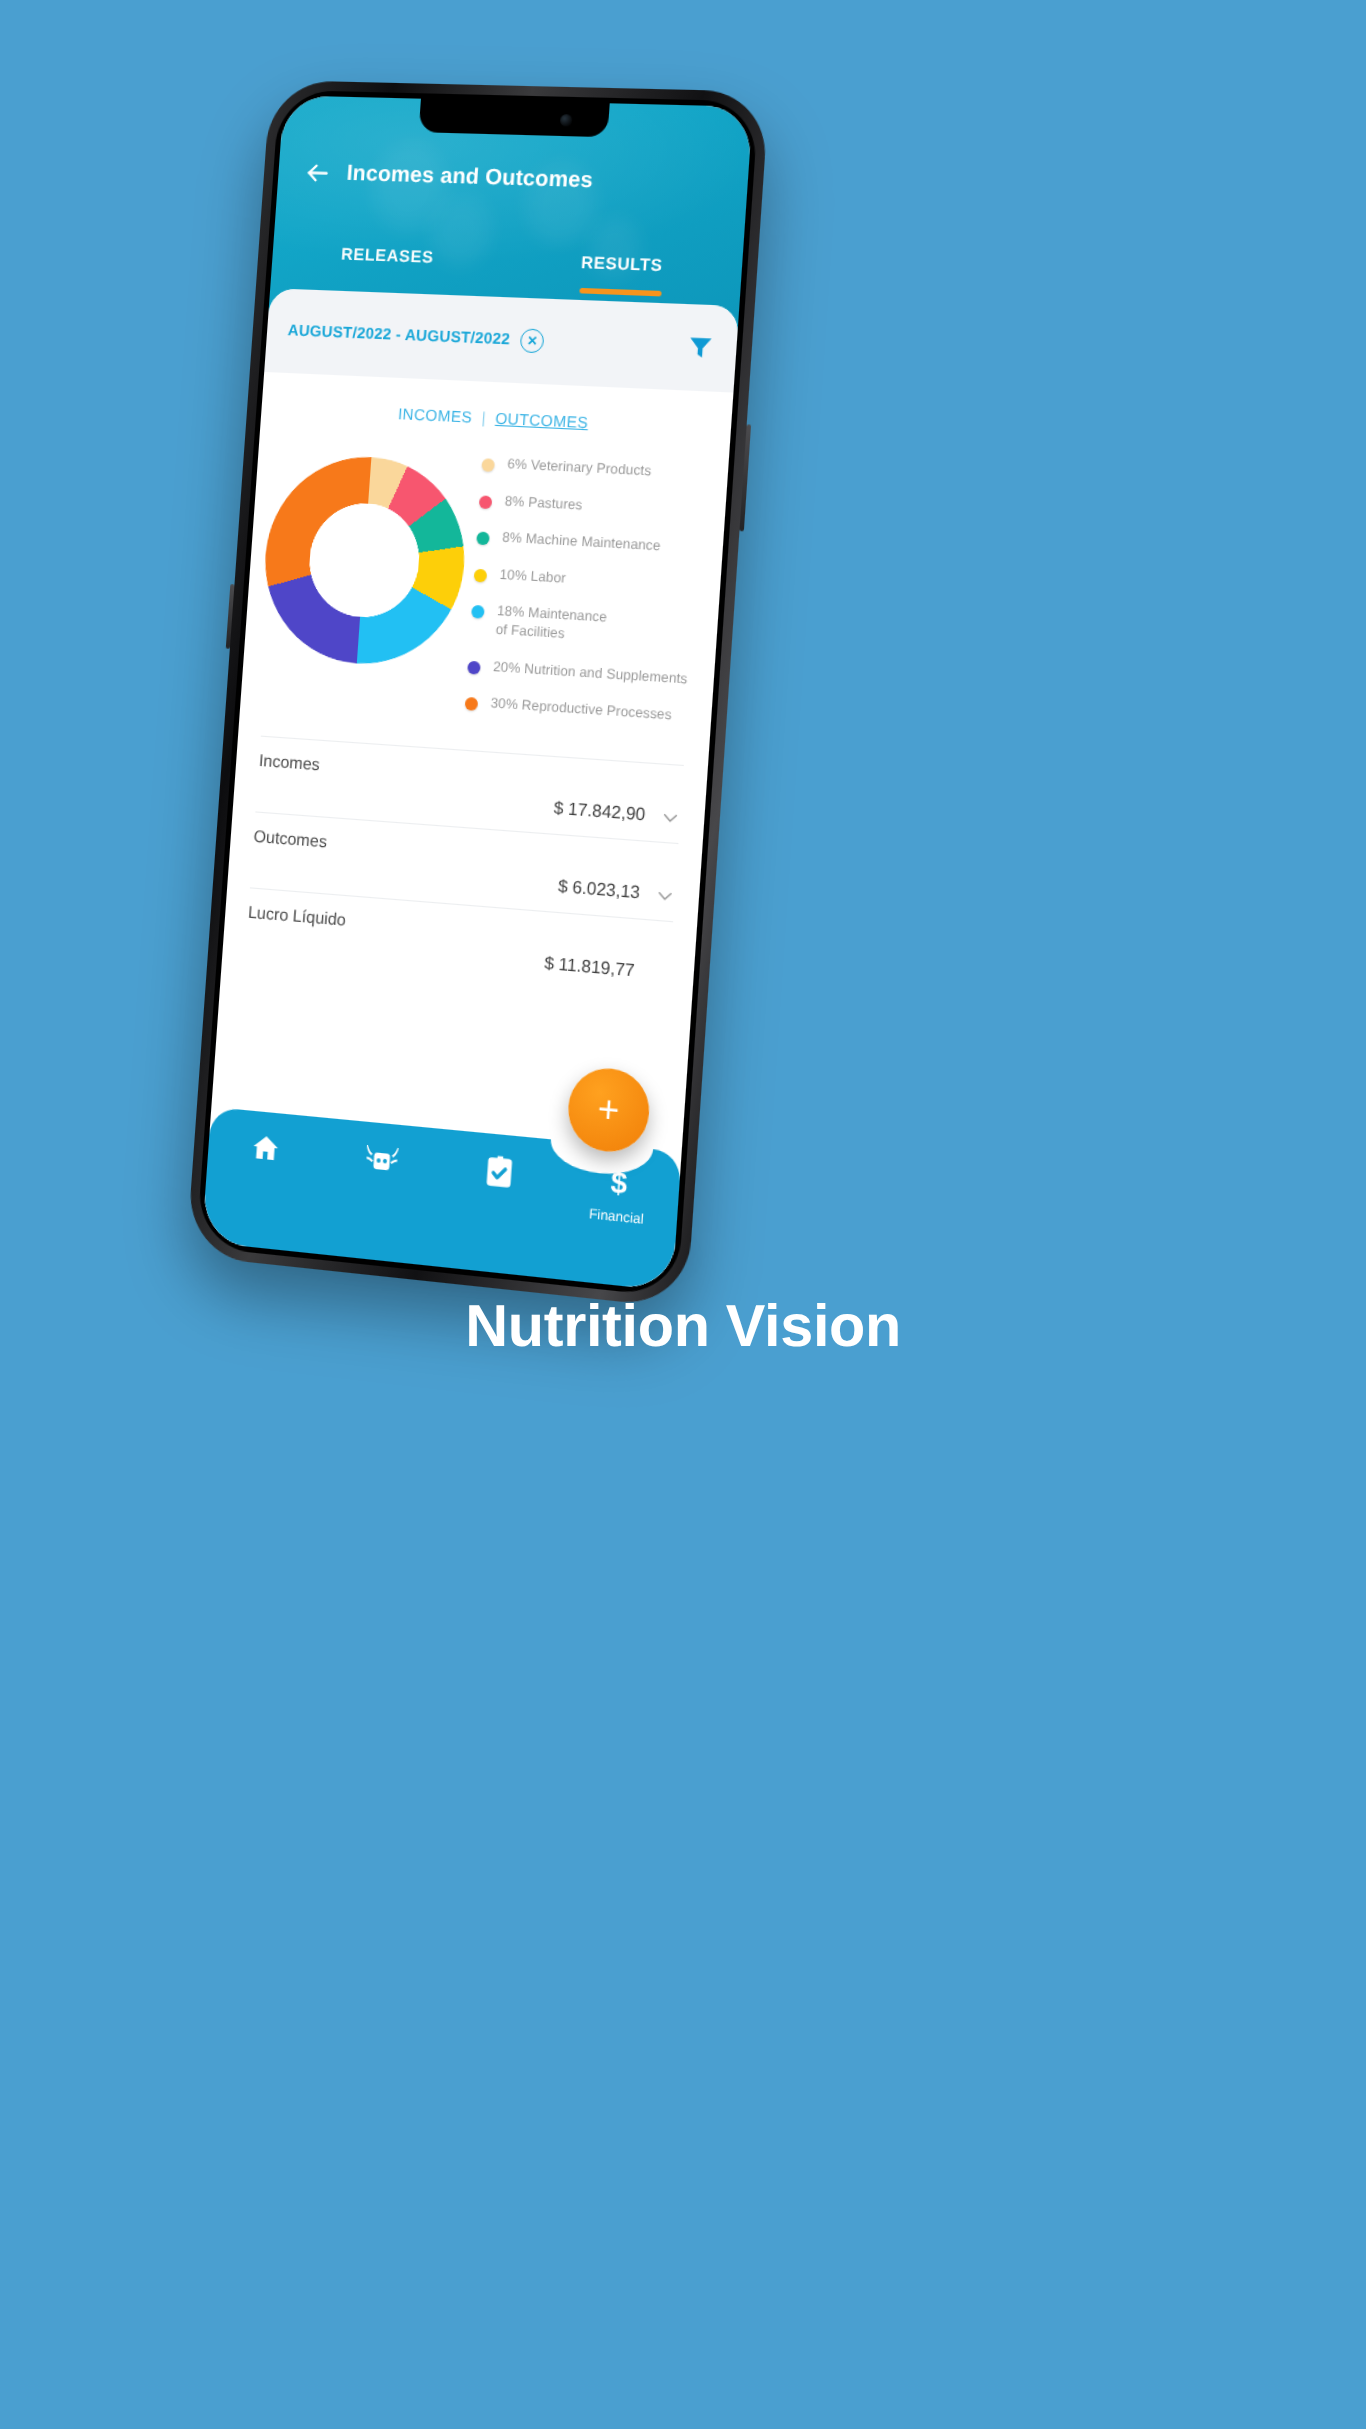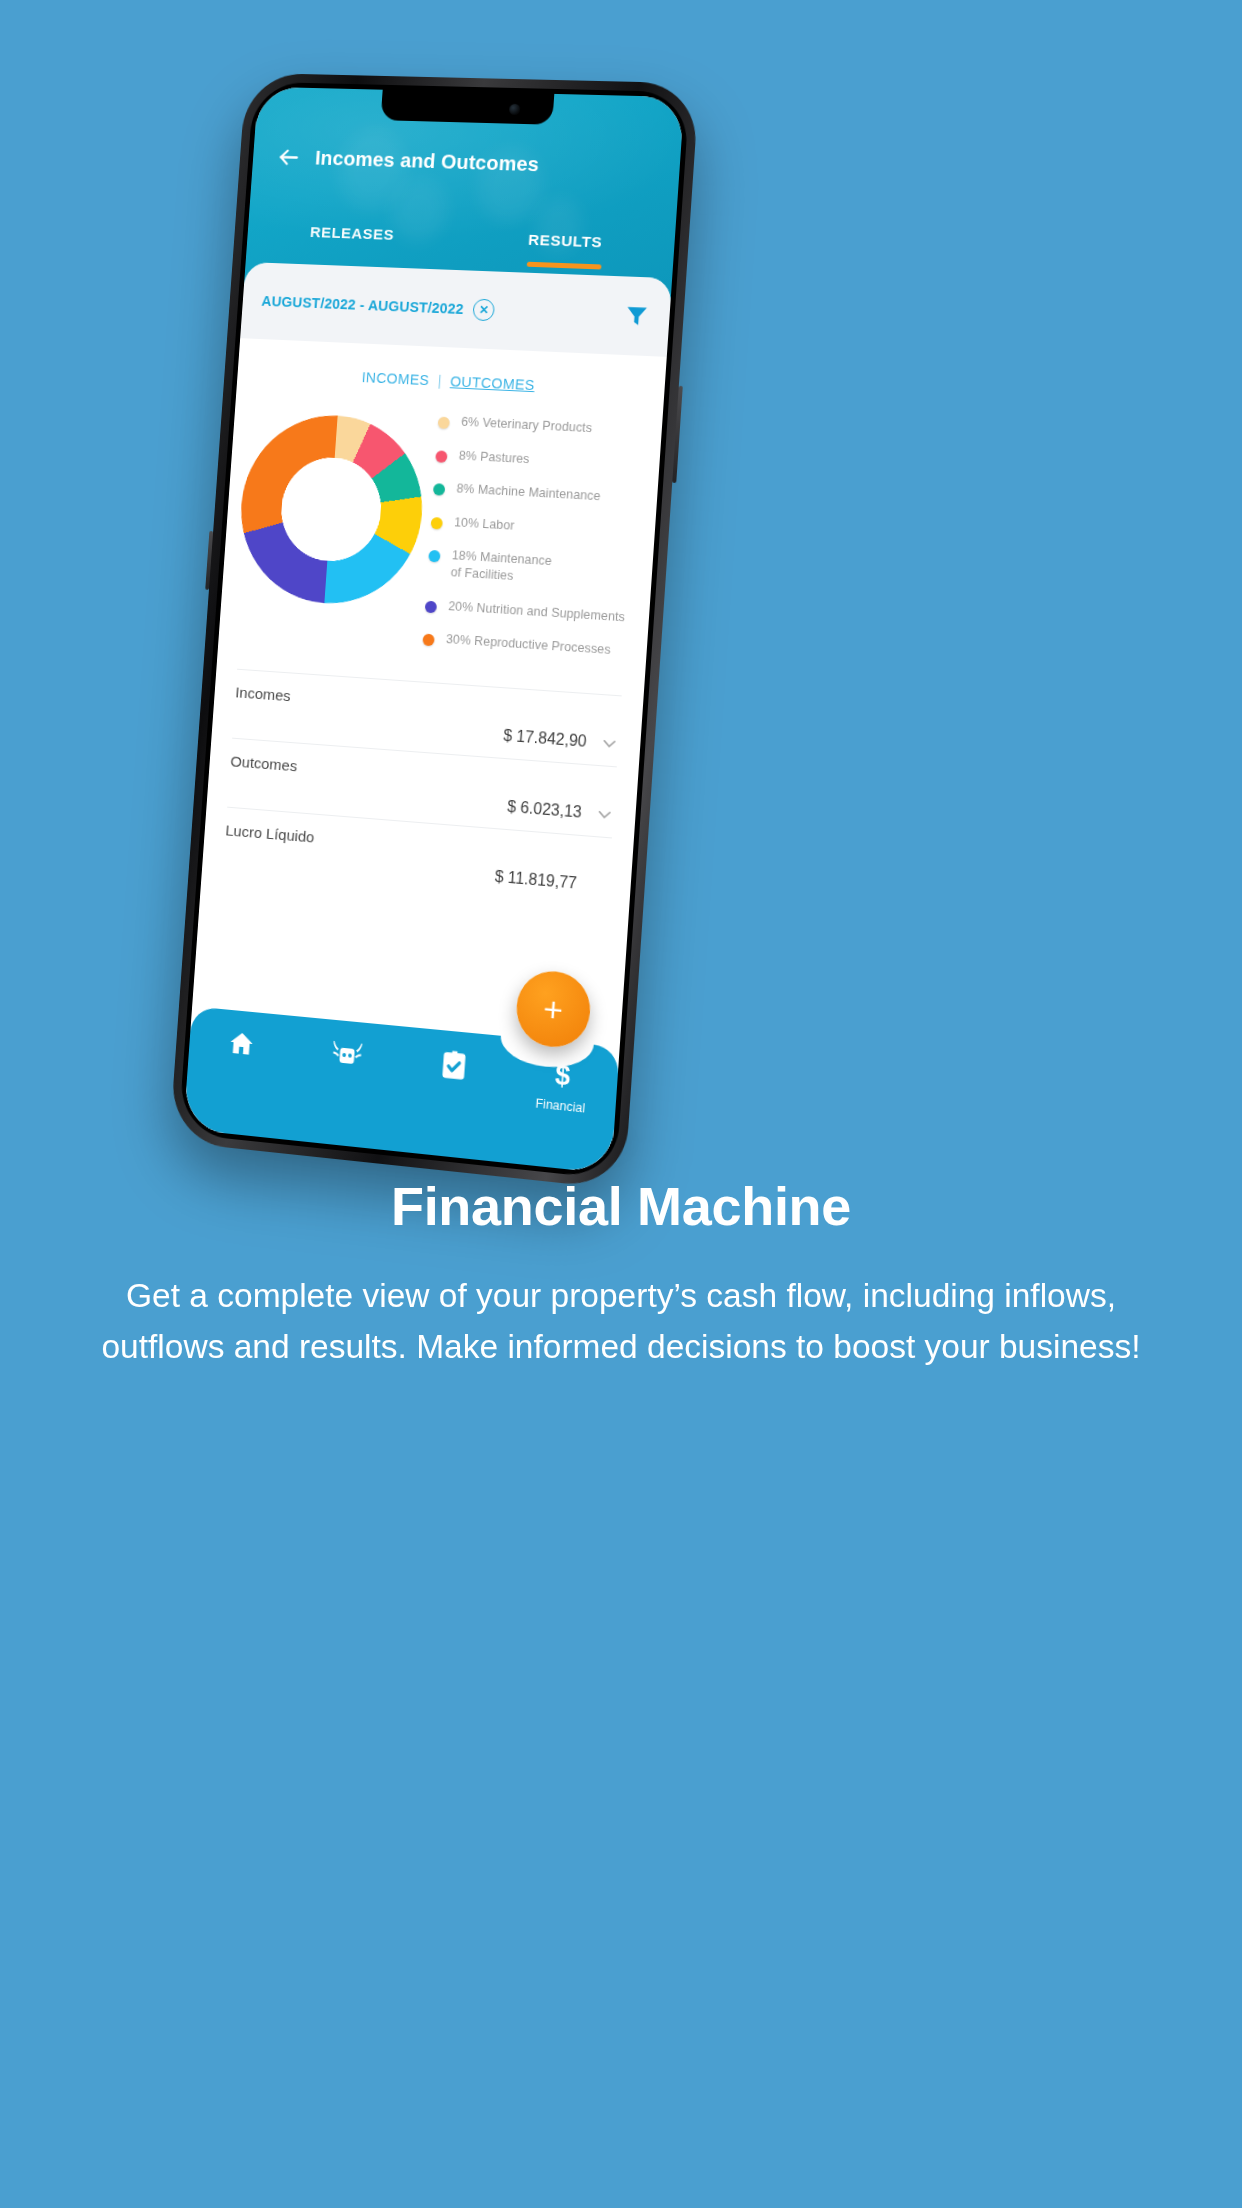--- a/index.html
+++ b/index.html
@@ -386,15 +386,14 @@
             </div>
           </div>
 
         </div>
       </div>
     </div>
   </div>
 </div>
 
 <div class="marketing">
-  <div class="mk-title">Financial Machine</div>
-  <div class="mk-body">Get a complete view of your property’s cash flow, including inflows, outflows and results. Make informed decisions to boost your business!</div>
+  <div class="mk-title">Nutrition Vision</div>
 </div>
 
 </body></html>

